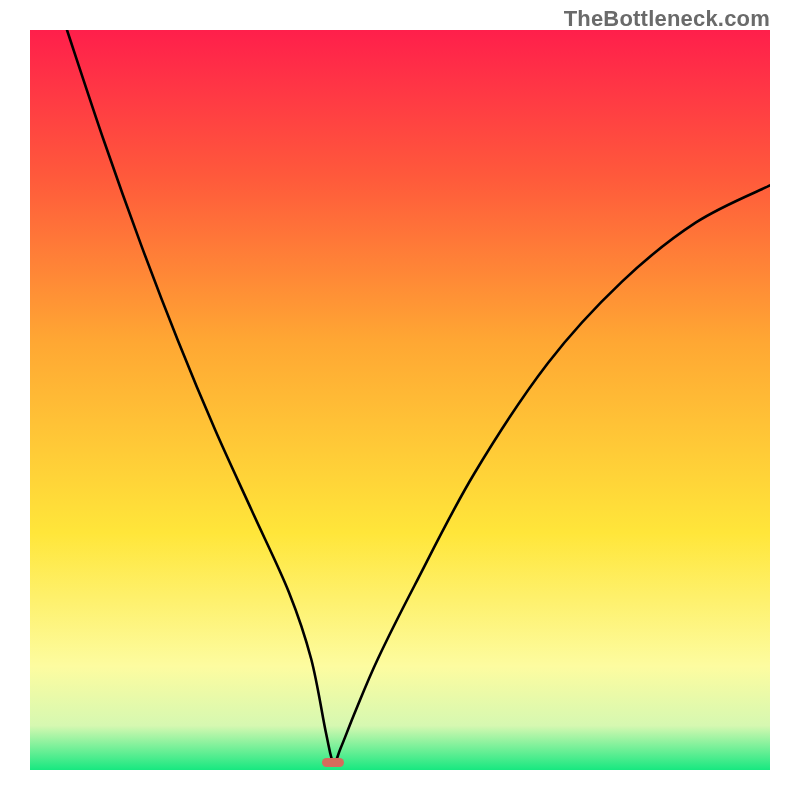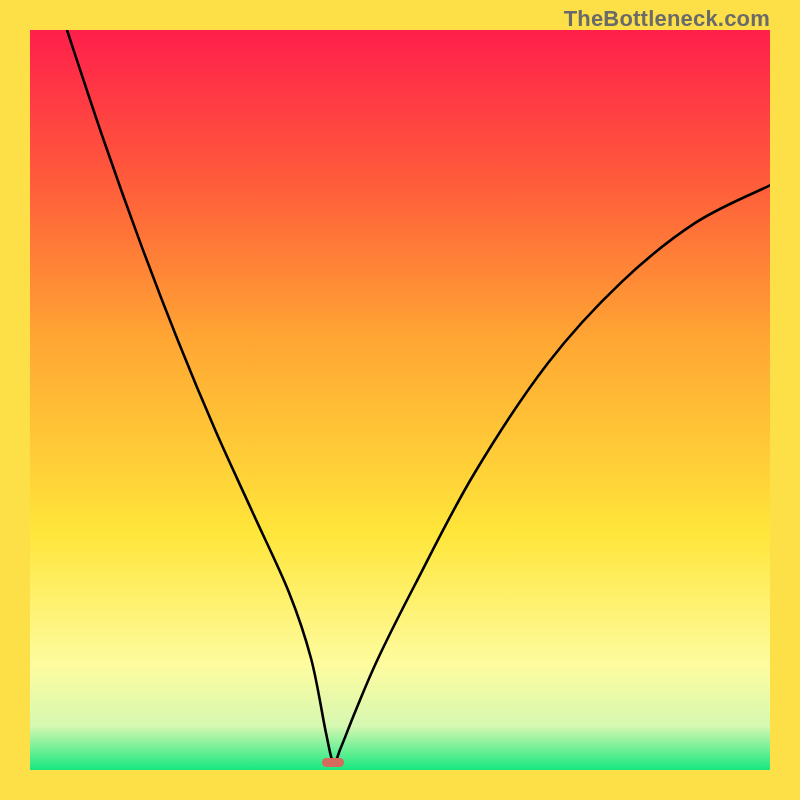--- a/index.html
+++ b/index.html
@@ -8,21 +8,21 @@
     width: 800px;
     height: 800px;
     background: #000;
     overflow: hidden;
     font-family: Arial, Helvetica, sans-serif;
   }
   .frame {
     position: absolute;
     top: 0; left: 0;
     width: 800px; height: 800px;
-    background: #fde047;
+    background: #ffffff;
   }
   .plot-area {
     position: absolute;
     top: 30px;
     left: 30px;
     width: 740px;
     height: 740px;
     overflow: hidden;
   }
   .gradient-bg {

